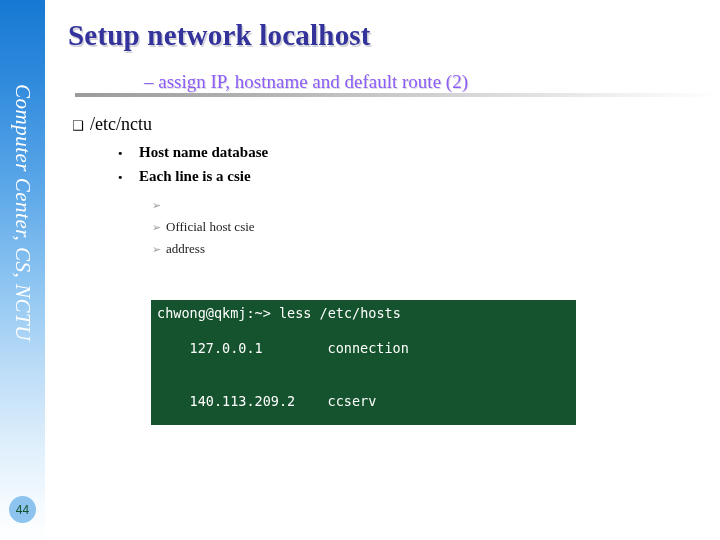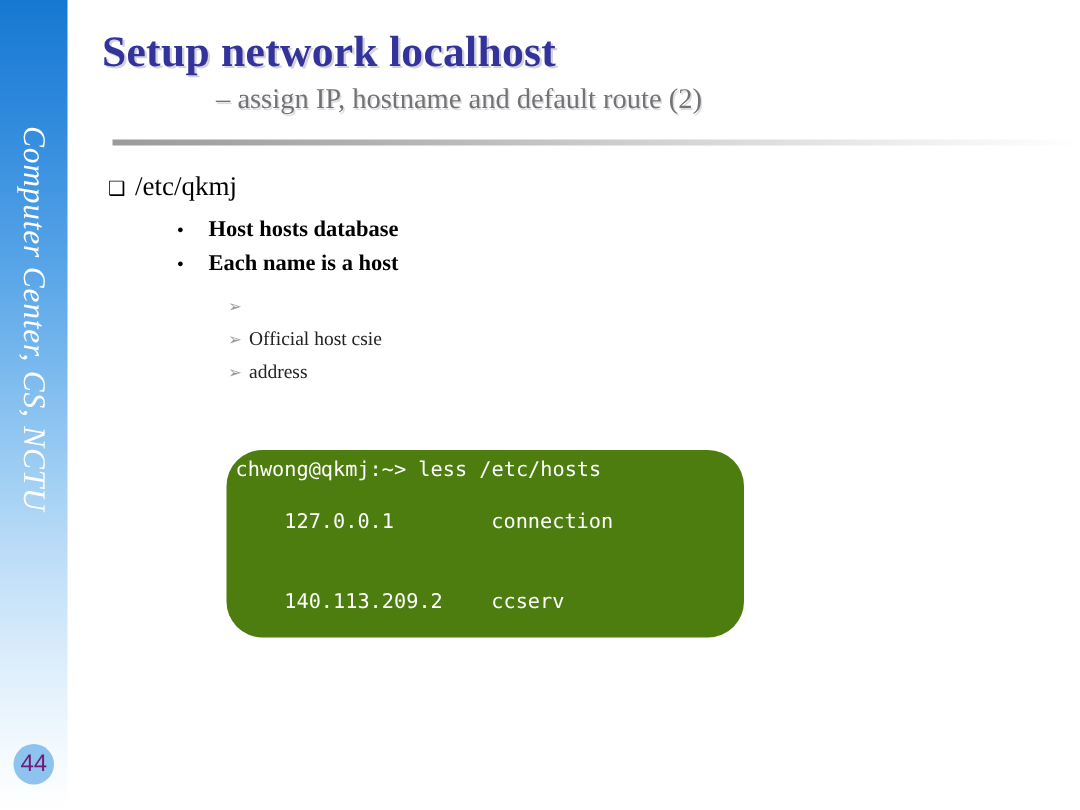--- a/index.html
+++ b/index.html
@@ -55,23 +55,23 @@
     margin-top: 200px;
   }
   #page-badge {
     position: absolute;
     left: 9px;
     bottom: 17px;
     width: 27px;
     height: 27px;
     border-radius: 50%;
     background: #8cc3ef;
-    color: #701a75;
+    color: #14532d;
     font-family: "Liberation Sans", sans-serif;
-    font-size: 16px;
+    font-size: 12px;
     display: flex;
     align-items: center;
     justify-content: center;
     text-align: center;
   }
 
   
   #title-block {
     position: absolute;
     left: 68px;
@@ -80,24 +80,24 @@
   }
   #slide-title {
     color: #33339b;
     font-size: 29px;
     font-weight: bold;
     line-height: 34px;
     text-shadow: 1.5px 1.5px 0 #d2d2d8;
     letter-spacing: 0.2px;
   }
   #slide-subtitle {
-    color: #737373;
+    color: #8b5cf6;
     font-size: 19px;
     line-height: 24px;
-    margin-top: 3px;
+    margin-top: 18px;
     padding-left: 76px;
     text-shadow: 1px 1px 0 #dcdce2;
     white-space: nowrap;
   }
   #title-rule {
     position: absolute;
     left: 75px;
     top: 93px;
     width: 645px;
     height: 4px;
@@ -157,26 +157,25 @@
     font-family: "DejaVu Sans", sans-serif;
     font-size: 11px;
     color: #9a9a9a;
   }
 
   
   #terminal {
     position: absolute;
     left: 151px;
     top: 300px;
-    width: 345px;
+    width: 425px;
     height: 125px;
-    background: #4d7c0f;
+    background: #14532d;
     padding: 5px 0 0 6px;
     box-sizing: border-box;
-    border-radius: 24px;
   }
   #terminal .line {
     font-family: "DejaVu Sans Mono", "Liberation Mono", monospace;
     font-size: 13.5px;
     line-height: 17.5px;
     color: #ffffff;
     white-space: pre;
   }
   #terminal .col-host {
     display: inline-block;
@@ -196,31 +195,31 @@
 <div id="title-block">
   <div id="slide-title">Setup network localhost</div>
   <div id="slide-subtitle">– assign IP, hostname and default route (2)</div>
 </div>
 <div id="title-rule"></div>
 
 <div id="outline">
 
   <div class="lvl1">
     <span class="bullet">❑</span>
-    <span>/etc/qkmj</span>
+    <span>/etc/nctu</span>
   </div>
 
   <div class="lvl2">
     <span class="bullet">•</span>
-    <span>Host hosts database</span>
+    <span>Host name database</span>
   </div>
 
   <div class="lvl2">
     <span class="bullet">•</span>
-    <span>Each name is a host</span>
+    <span>Each line is a csie</span>
   </div>
 
   <div style="height:6px"></div>
 
   <div class="lvl3">
     <span class="bullet">➢</span>
   </div>
 
   <div class="lvl3">
     <span class="bullet">➢</span>

